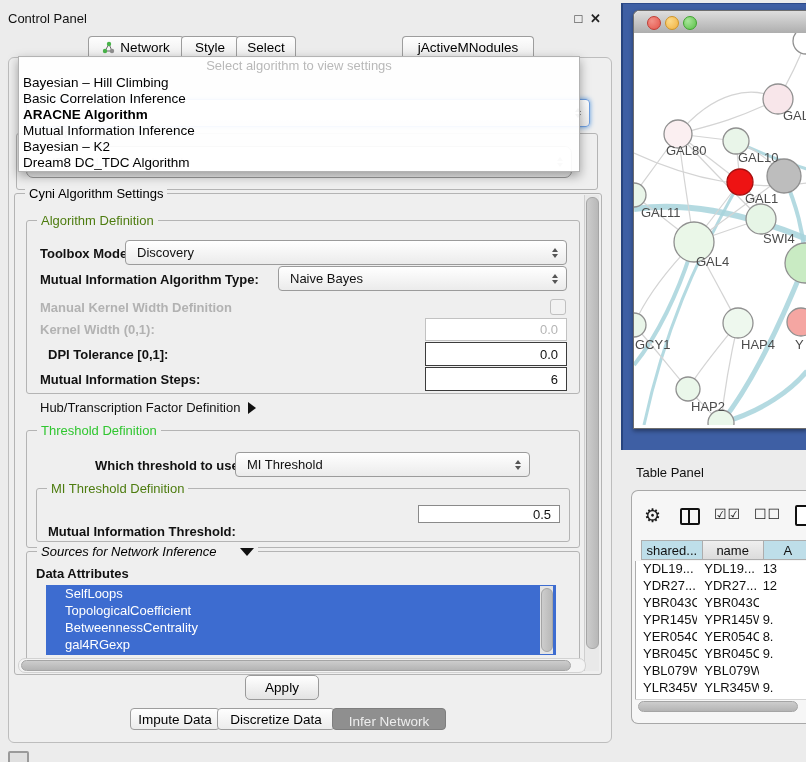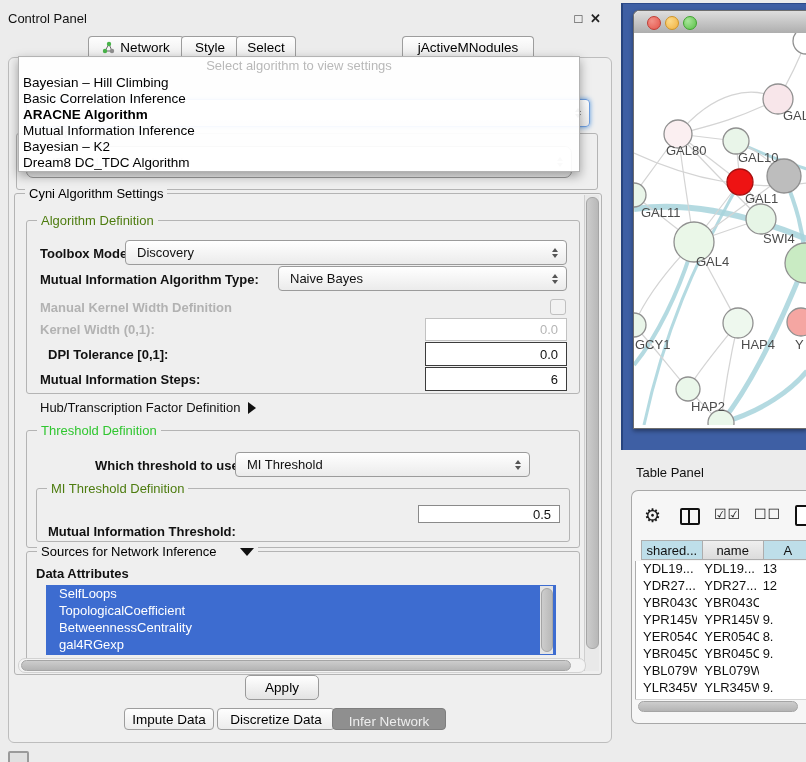--- a/index.html
+++ b/index.html
@@ -27,21 +27,21 @@
   .tri-dn{width:0;height:0;border-left:3.5px solid transparent;border-right:3.5px solid transparent;border-top:4.5px solid #555;}
   .field{background:#fff;border:1px solid #3c3c3c;font-size:13px;color:#111;display:flex;align-items:center;justify-content:flex-end;padding:0 8px;box-sizing:border-box;}
   .field.dis{border-color:#c2c2c2;color:#b5b5b5;}
   .checkbox{width:14px;height:14px;border:1px solid #c0c0c0;border-radius:3px;background:#f2f2f2;}
   .vscroll{background:#e9e9e9;border-left:1px solid #cfcfcf;}
   .thumb{background:linear-gradient(90deg,#cdcdcd,#b8b8b8);border:1px solid #a5a5a5;border-radius:6px;}
   .hthumb{background:linear-gradient(#cdcdcd,#b4b4b4);border:1px solid #a5a5a5;border-radius:6px;}
   .expander{width:0;height:0;display:inline-block;}
   .tri-right{border-top:6px solid transparent;border-bottom:6px solid transparent;border-left:8px solid #111;}
   .tri-down{border-left:7px solid transparent;border-right:7px solid transparent;border-top:8px solid #111;}
-  .attr-item{height:17px;line-height:17px;font-size:13px;color:#fff;padding-left:13px;background:#3d6cd0;}
+  .attr-item{height:17px;line-height:17px;font-size:13px;color:#fff;padding-left:19px;background:#3d6cd0;}
   .btn{border:1px solid #9a9a9a;border-radius:5px;background:linear-gradient(#ffffff,#e3e3e3);
        font-size:13.5px;color:#000;display:flex;align-items:center;justify-content:center;}
   
   .popup{left:18px;top:56px;width:560px;height:114px;background:rgba(255,255,255,.94);border:1px solid #b3b3b3;
          box-shadow:0 4px 10px rgba(0,0,0,.35);z-index:50;}
   .popup-ph{height:18px;line-height:18px;text-align:center;color:#b9b9b9;font-size:13px;}
   .popup-item{height:16px;line-height:16px;font-size:13.5px;color:#000;padding-left:4px;white-space:nowrap;}
   .popup-item.bold{font-weight:bold;}
   
   .desktop{left:621px;top:3px;width:185px;height:446px;background:#3e5fa4;border-left:2px solid #27447e;border-top:1px solid #2c4a8a;}
@@ -163,21 +163,21 @@
         <span class="tri-dn"></span>
       </span>
   </div>
   <div class="abs groupbox" style="left:36px;top:488px;width:532px;height:52px;z-index:5;">
     <span class="gb-label blue">MI Threshold Definition</span>
   </div>
   <div class="abs lbl b" style="left:48px;top:511px;z-index:6;margin-top:13px;">Mutual Information Threshold:</div>
   <div class="abs field" style="left:418px;top:505px;width:142px;height:18px;z-index:6;border-width:1px;border-color:#8a8a8a;">0.5</div>
 
   <div class="abs groupbox" style="left:26px;top:551px;width:552px;height:120px;z-index:4;">
-    <span class="gb-label" style="display:flex;align-items:center;gap:23px;">
+    <span class="gb-label" style="display:flex;align-items:center;gap:23px;font-style:italic;">
       <span>Sources for Network Inference</span>
       <span class="expander tri-down"></span>
     </span>
   </div>
   <div class="abs lbl b" style="left:36px;top:566px;z-index:5;">Data Attributes</div>
   <div class="abs" style="left:46px;top:585px;width:510px;height:70px;background:#3d6cd0;z-index:5;overflow:hidden;">
       <div class="attr-item">SelfLoops</div>
       <div class="attr-item">TopologicalCoefficient</div>
       <div class="attr-item">BetweennessCentrality</div>
       <div class="attr-item">gal4RGexp</div>
@@ -185,21 +185,21 @@
   <div class="abs vscroll" style="left:540px;top:586px;width:13px;height:68px;z-index:6;background:#e4e4e4;border:none;">
     <div class="thumb" style="position:absolute;left:1px;top:2px;width:10px;height:62px;"></div>
   </div>
 
   <div class="abs" style="left:18px;top:658px;width:566px;height:13px;background:#f3f3f3;border:1px solid #d2d2d2;border-radius:7px;z-index:6;">
     <div class="hthumb" style="position:absolute;left:2px;top:1px;width:548px;height:9px;"></div>
   </div>
 
   <div class="abs btn" style="left:245px;top:675px;width:72px;height:23px;">Apply</div>
 
-  <div class="abs tab" style="left:124px;top:708px;width:88px;height:20px;border-bottom:1px solid #9d9d9d;border-radius:4px;">
+  <div class="abs tab" style="left:130px;top:708px;width:88px;height:20px;border-bottom:1px solid #9d9d9d;border-radius:4px;">
       <span>Impute Data</span>
     </div>
   <div class="abs tab" style="left:217px;top:708px;width:116px;height:20px;border-bottom:1px solid #9d9d9d;border-radius:4px;">
       <span>Discretize Data</span>
     </div>
   <div class="abs tab sel" style="left:332px;top:708px;width:112px;height:20px;border-bottom:1px solid #7e7e7e;border-radius:4px;align-items:flex-end;">
       <span>Infer Network</span>
     </div>
 
   <div class="abs popup">

